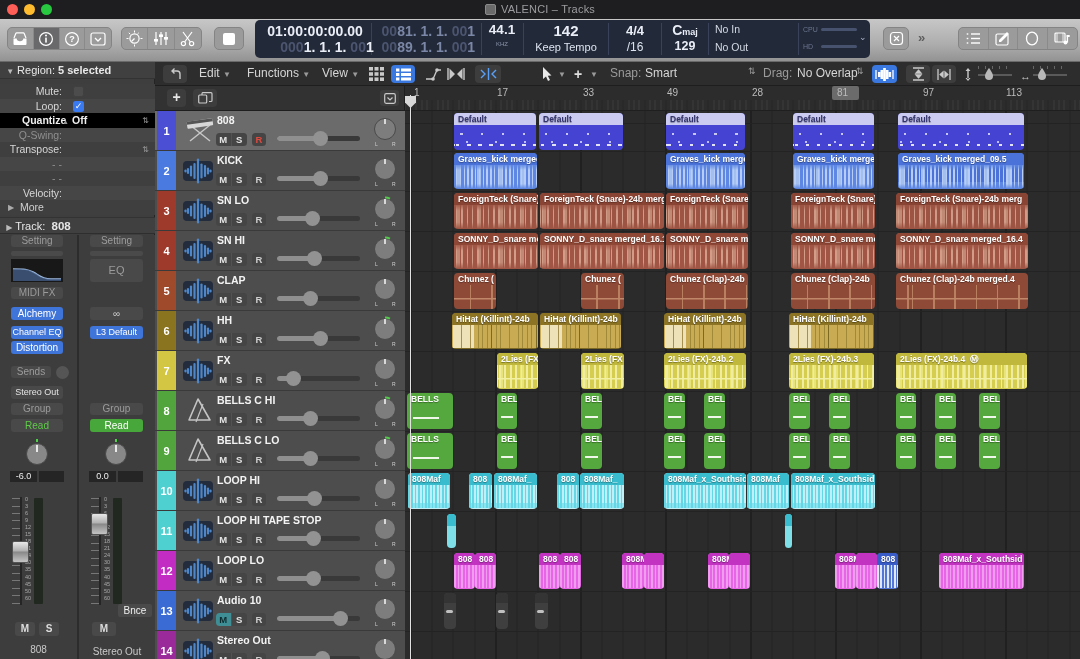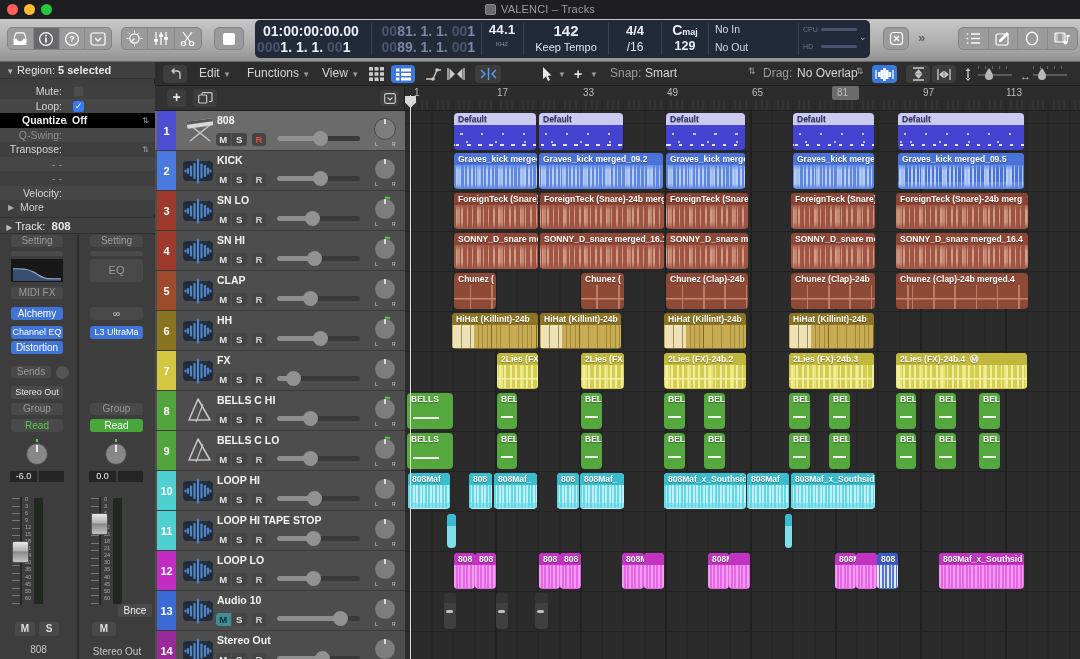--- a/index.html
+++ b/index.html
@@ -154,22 +154,22 @@
         </div>
       </div>
       <div id="lcd">
         <div class="lcddiv" style="left:116px"></div>
         <div class="lcddiv" style="left:226px"></div>
         <div class="lcddiv" style="left:268px"></div>
         <div class="lcddiv" style="left:353px"></div>
         <div class="lcddiv" style="left:406px"></div>
         <div class="lcddiv" style="left:453px"></div>
         <div class="lcddiv" style="left:543px"></div>
-        <div class="abs lcd-big" style="left:8px;top:3px;width:104px;text-align:left">01:00:00:00.00</div>
-        <div class="abs lcd-big" style="left:2px;top:19px;width:104px;text-align:left"><span class="lcd-dim">000</span>1. 1. 1. <span class="lcd-dim">00</span>1</div>
+        <div class="abs lcd-big" style="left:8px;top:3px;width:104px;text-align:center">01:00:00:00.00</div>
+        <div class="abs lcd-big" style="left:20px;top:19px;width:104px;text-align:center"><span class="lcd-dim">000</span>1. 1. 1. <span class="lcd-dim">00</span>1</div>
         <div class="abs lcd-big lcd-dim" style="left:120px;top:3px;width:100px;text-align:right"><span>00</span><span class="lcd-mid">81. 1. 1. </span><span>00</span><span class="lcd-mid">1</span></div>
         <div class="abs lcd-big lcd-dim" style="left:120px;top:19px;width:100px;text-align:right"><span>00</span><span class="lcd-mid">89. 1. 1. </span><span>00</span><span class="lcd-mid">1</span></div>
         <div class="abs" style="left:228px;top:2px;width:38px;text-align:center;font-size:13.5px;font-weight:700">44.1</div>
         <div class="abs" style="left:228px;top:21px;width:38px;text-align:center;font-size:6px;color:#8b94ac">KHZ</div>
         <div class="abs" style="left:270px;top:2px;width:82px;text-align:center;font-size:15px;font-weight:700">142</div>
         <div class="abs lcd-lab" style="left:270px;top:21px;width:82px;text-align:center">Keep Tempo</div>
         <div class="abs" style="left:355px;top:3px;width:50px;text-align:center;font-size:13px;font-weight:700">4/4</div>
         <div class="abs" style="left:355px;top:20px;width:50px;text-align:center;font-size:12px;color:#dde3ef">/16</div>
         <div class="abs" style="left:408px;top:2px;width:44px;text-align:center;font-size:14px;font-weight:700">C<span style="font-size:9px">maj</span></div>
         <div class="abs" style="left:408px;top:19px;width:44px;text-align:center;font-size:12.5px;font-weight:700">129</div>
@@ -277,21 +277,21 @@
         <div class="sbtn sblue" style="left:11px;top:106px;width:52px;height:13px;line-height:13px;font-size:10px">Distortion</div>
         <div class="sbtn " style="left:11px;top:131px;width:40px;height:12px;line-height:12px;font-size:10px">Sends</div>
         <div class="abs" style="left:56px;top:131px;width:13px;height:13px;border-radius:50%;background:#555"></div>
         <div class="sbtn " style="left:11px;top:151px;width:52px;height:13px;line-height:13px;font-size:9px;color:#e4e4e4">Stereo Out</div>
         <div class="sbtn " style="left:11px;top:168px;width:52px;height:12px;line-height:12px;font-size:10px">Group</div>
         <div class="sbtn " style="left:11px;top:184px;width:52px;height:13px;line-height:13px;font-size:10px;color:#5ecb49">Read</div>
         <div class="sbtn " style="left:90px;top:0px;width:53px;height:12px;line-height:12px;font-size:10px">Setting</div>
         <div class="abs" style="left:90px;top:16px;width:53px;height:5px;background:#4a4a4a;border-radius:2px"></div>
         <div class="sbtn " style="left:90px;top:24px;width:53px;height:23px;line-height:23px;font-size:11px">EQ</div>
         <div class="sbtn " style="left:90px;top:72px;width:53px;height:13px;line-height:13px;font-size:10px;color:#c8c8c8">∞</div>
-        <div class="sbtn sblue" style="left:90px;top:91px;width:53px;height:13px;line-height:13px;font-size:9px">L3 UltraMa</div>
+        <div class="sbtn sblue" style="left:90px;top:91px;width:53px;height:13px;line-height:13px;font-size:9px">L3 Default</div>
         <div class="sbtn " style="left:90px;top:168px;width:53px;height:12px;line-height:12px;font-size:10px">Group</div>
         <div class="sbtn" style="left:90px;top:184px;width:53px;height:13px;line-height:13px;background:#48a73a;color:#fff">Read</div>
         <div class="knob" style="left:26px;top:208px;background:#888"></div>
         <div class="abs" style="left:36px;top:210px;width:2px;height:7px;background:#e8e8e8"></div>
         <div class="abs" style="left:36px;top:204px;width:2px;height:3px;background:#4ed348"></div>
         <div class="knob" style="left:105px;top:208px;background:#888"></div>
         <div class="abs" style="left:115px;top:210px;width:2px;height:7px;background:#e8e8e8"></div>
         <div class="abs" style="left:115px;top:204px;width:2px;height:3px;background:#4ed348"></div>
         <div class="abs" style="left:10px;top:236px;width:27px;height:11px;background:#252525;color:#efefef;font-size:9px;text-align:center;line-height:11px">-6.0</div>
         <div class="abs" style="left:39px;top:236px;width:25px;height:11px;background:#252525"></div>
@@ -432,21 +432,21 @@
           <rect x="0.7" y="0.7" width="10.6" height="9.6" rx="1.5" fill="none" stroke="#c9c9c9" stroke-width="1.2"></rect>
           <path d="M3.5 4.5 6 7l2.5-2.5" fill="none" stroke="#c9c9c9" stroke-width="1.2"></path>
         </svg></div>
     </div>
     <div id="ruler">
       <div class="abs" style="left:427px;top:0;width:27px;height:14px;background:#6b6b6b;border-radius:2px"></div>
       <div class="rnum" style="left:9px">1</div>
       <div class="rnum" style="left:92px">17</div>
       <div class="rnum" style="left:178px">33</div>
       <div class="rnum" style="left:262px">49</div>
-      <div class="rnum" style="left:347px">65</div>
+      <div class="rnum" style="left:347px">28</div>
       <div class="rnum" style="left:432px">81</div>
       <div class="rnum" style="left:518px">97</div>
       <div class="rnum" style="left:601px">113</div>
       <div id="rticks"></div>
       <div class="abs" style="left:0;top:14px;width:675px;height:10px;background:repeating-linear-gradient(90deg,#1e1e1e 0 1px,transparent 1px 21.25px);background-position:5.5px 0"></div>
     </div>
     <div id="theads">
       <div class="trow sel" style="top:0px">
         <div class="tcell" style="background:#4a4fd4">1</div>
         <div class="abs" style="left:28px;top:5px"><svg width="34" height="29" viewBox="0 0 34 29">
@@ -889,24 +889,20 @@
         <div class="abs" style="left:0;top:12px;right:0;bottom:0;background-image:repeating-linear-gradient(90deg,rgba(255,255,255,.85) 0 3.5px,transparent 3.5px 11px),repeating-linear-gradient(90deg,rgba(255,255,255,.7) 0 2.5px,transparent 2.5px 21px),repeating-linear-gradient(90deg,rgba(255,255,255,.65) 0 2px,transparent 2px 29px);background-size:100% 2px,100% 2px,100% 2px;background-position:2px calc(100% - 4px),6px 8px,12px 16px;background-repeat:repeat-x"></div>
       </div>
       <div class="reg" style="left:493px;top:2px;width:126px;height:37px;background:#4443d2">
         <div class="rhd" style="background:#cbcbf2;color:#33336b;height:12px;line-height:12px">Default</div>
         <div class="abs" style="left:0;top:12px;right:0;bottom:0;background-image:repeating-linear-gradient(90deg,rgba(255,255,255,.85) 0 3.5px,transparent 3.5px 11px),repeating-linear-gradient(90deg,rgba(255,255,255,.7) 0 2.5px,transparent 2.5px 21px),repeating-linear-gradient(90deg,rgba(255,255,255,.65) 0 2px,transparent 2px 29px);background-size:100% 2px,100% 2px,100% 2px;background-position:2px calc(100% - 4px),6px 8px,12px 16px;background-repeat:repeat-x"></div>
       </div>
       <div class="reg" style="left:49px;top:42px;width:83px;height:36px;background:#5d87e2">
         <div class="rhd" style="background:#4a72d8;color:#fff;height:12px;line-height:12px">Graves_kick merged</div>
         <div class="abs" style="left:0;top:12px;right:0;bottom:1px;background-image:linear-gradient(180deg,#5d87e2d9 0,#5d87e200 22%,#5d87e200 82%,#5d87e2d9 100%),repeating-linear-gradient(90deg,#b7cdf3 0 1.5px,transparent 1.5px 3.8px),repeating-linear-gradient(90deg,#a3bff0 0 4px,transparent 4px 21.25px);background-position:0 0,2px 0,2px 0"></div>
       </div>
-      <div class="reg" style="left:134px;top:42px;width:124px;height:36px;background:#5d87e2">
-        <div class="rhd" style="background:#4a72d8;color:#fff;height:12px;line-height:12px">Graves_kick merged_09.2</div>
-        <div class="abs" style="left:0;top:12px;right:0;bottom:1px;background-image:linear-gradient(180deg,#5d87e2d9 0,#5d87e200 22%,#5d87e200 82%,#5d87e2d9 100%),repeating-linear-gradient(90deg,#b7cdf3 0 1.5px,transparent 1.5px 3.8px),repeating-linear-gradient(90deg,#a3bff0 0 4px,transparent 4px 21.25px);background-position:0 0,2px 0,2px 0"></div>
-      </div>
       <div class="reg" style="left:261px;top:42px;width:79px;height:36px;background:#5d87e2">
         <div class="rhd" style="background:#4a72d8;color:#fff;height:12px;line-height:12px">Graves_kick merge</div>
         <div class="abs" style="left:0;top:12px;right:0;bottom:1px;background-image:linear-gradient(180deg,#5d87e2d9 0,#5d87e200 22%,#5d87e200 82%,#5d87e2d9 100%),repeating-linear-gradient(90deg,#b7cdf3 0 1.5px,transparent 1.5px 3.8px),repeating-linear-gradient(90deg,#a3bff0 0 4px,transparent 4px 21.25px);background-position:0 0,2px 0,2px 0"></div>
       </div>
       <div class="reg" style="left:388px;top:42px;width:81px;height:36px;background:#5d87e2">
         <div class="rhd" style="background:#4a72d8;color:#fff;height:12px;line-height:12px">Graves_kick merged</div>
         <div class="abs" style="left:0;top:12px;right:0;bottom:1px;background-image:linear-gradient(180deg,#5d87e2d9 0,#5d87e200 22%,#5d87e200 82%,#5d87e2d9 100%),repeating-linear-gradient(90deg,#b7cdf3 0 1.5px,transparent 1.5px 3.8px),repeating-linear-gradient(90deg,#a3bff0 0 4px,transparent 4px 21.25px);background-position:0 0,2px 0,2px 0"></div>
       </div>
       <div class="reg" style="left:493px;top:42px;width:126px;height:36px;background:#5d87e2">
         <div class="rhd" style="background:#4a72d8;color:#fff;height:29px;line-height:12px">Graves_kick merged_09.5</div>

